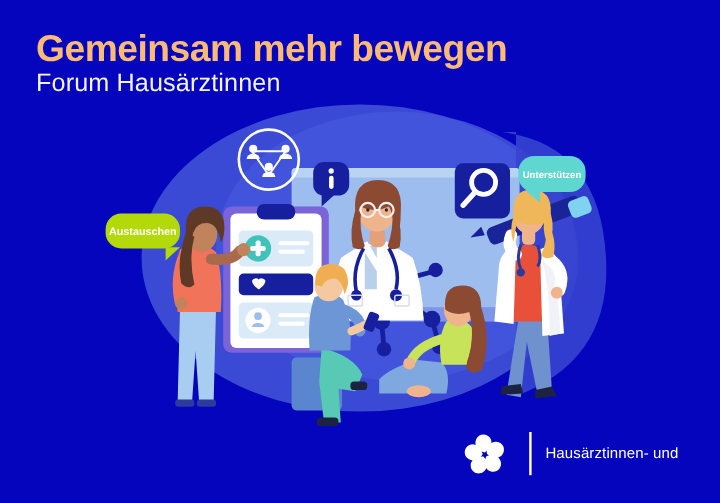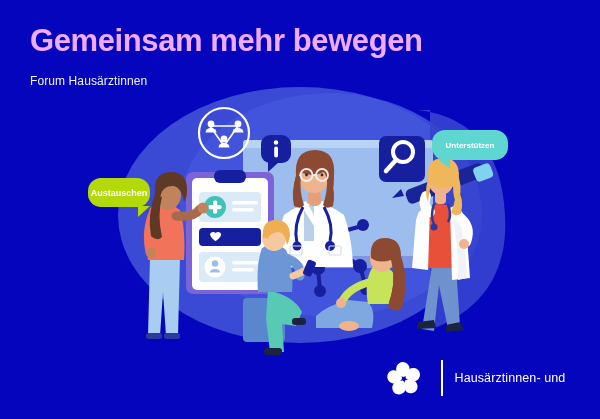--- a/index.html
+++ b/index.html
@@ -22,28 +22,28 @@
   
   .headline-block {
     position: absolute;
     left: 30px;
     top: 24px;
     z-index: 40;
   }
   .headline {
     font-size: 31px;
     font-weight: bold;
-    color: #f0abfc;
+    color: #fdba74;
     letter-spacing: -0.4px;
     line-height: 1.1;
     white-space: nowrap;
   }
   .subhead {
-    margin-top: 16px;
-    font-size: 12px;
+    margin-top: 0;
+    font-size: 21px;
     font-weight: 400;
     color: #f2f2f7;
     letter-spacing: 0.1px;
     white-space: nowrap;
   }
 
   
   .bubble {
     position: absolute;
     z-index: 35;
@@ -77,21 +77,21 @@
     font-size: 11px;
     border-radius: 15px;
   }
   #bubble-vernetzen .tail {
     left: 8px; bottom: -12px;
     border-right: 15px solid #f5a623;
     border-bottom: 13px solid transparent;
   }
   #bubble-unterstuetzen {
     left: 432px; top: 130px;
-    width: 76px; height: 30px;
+    width: 56px; height: 30px;
     background: #5fd6cf;
     font-size: 8px;
   }
   #bubble-unterstuetzen .tail {
     left: 6px; bottom: -9px;
     border-right: 12px solid #5fd6cf;
     border-bottom: 10px solid transparent;
   }
 
   

